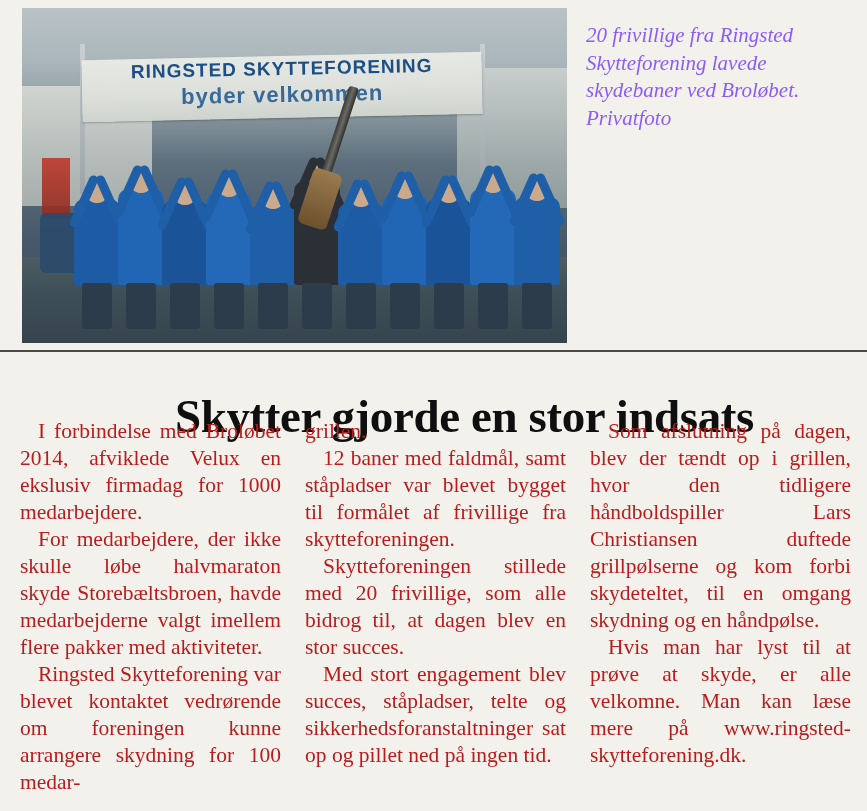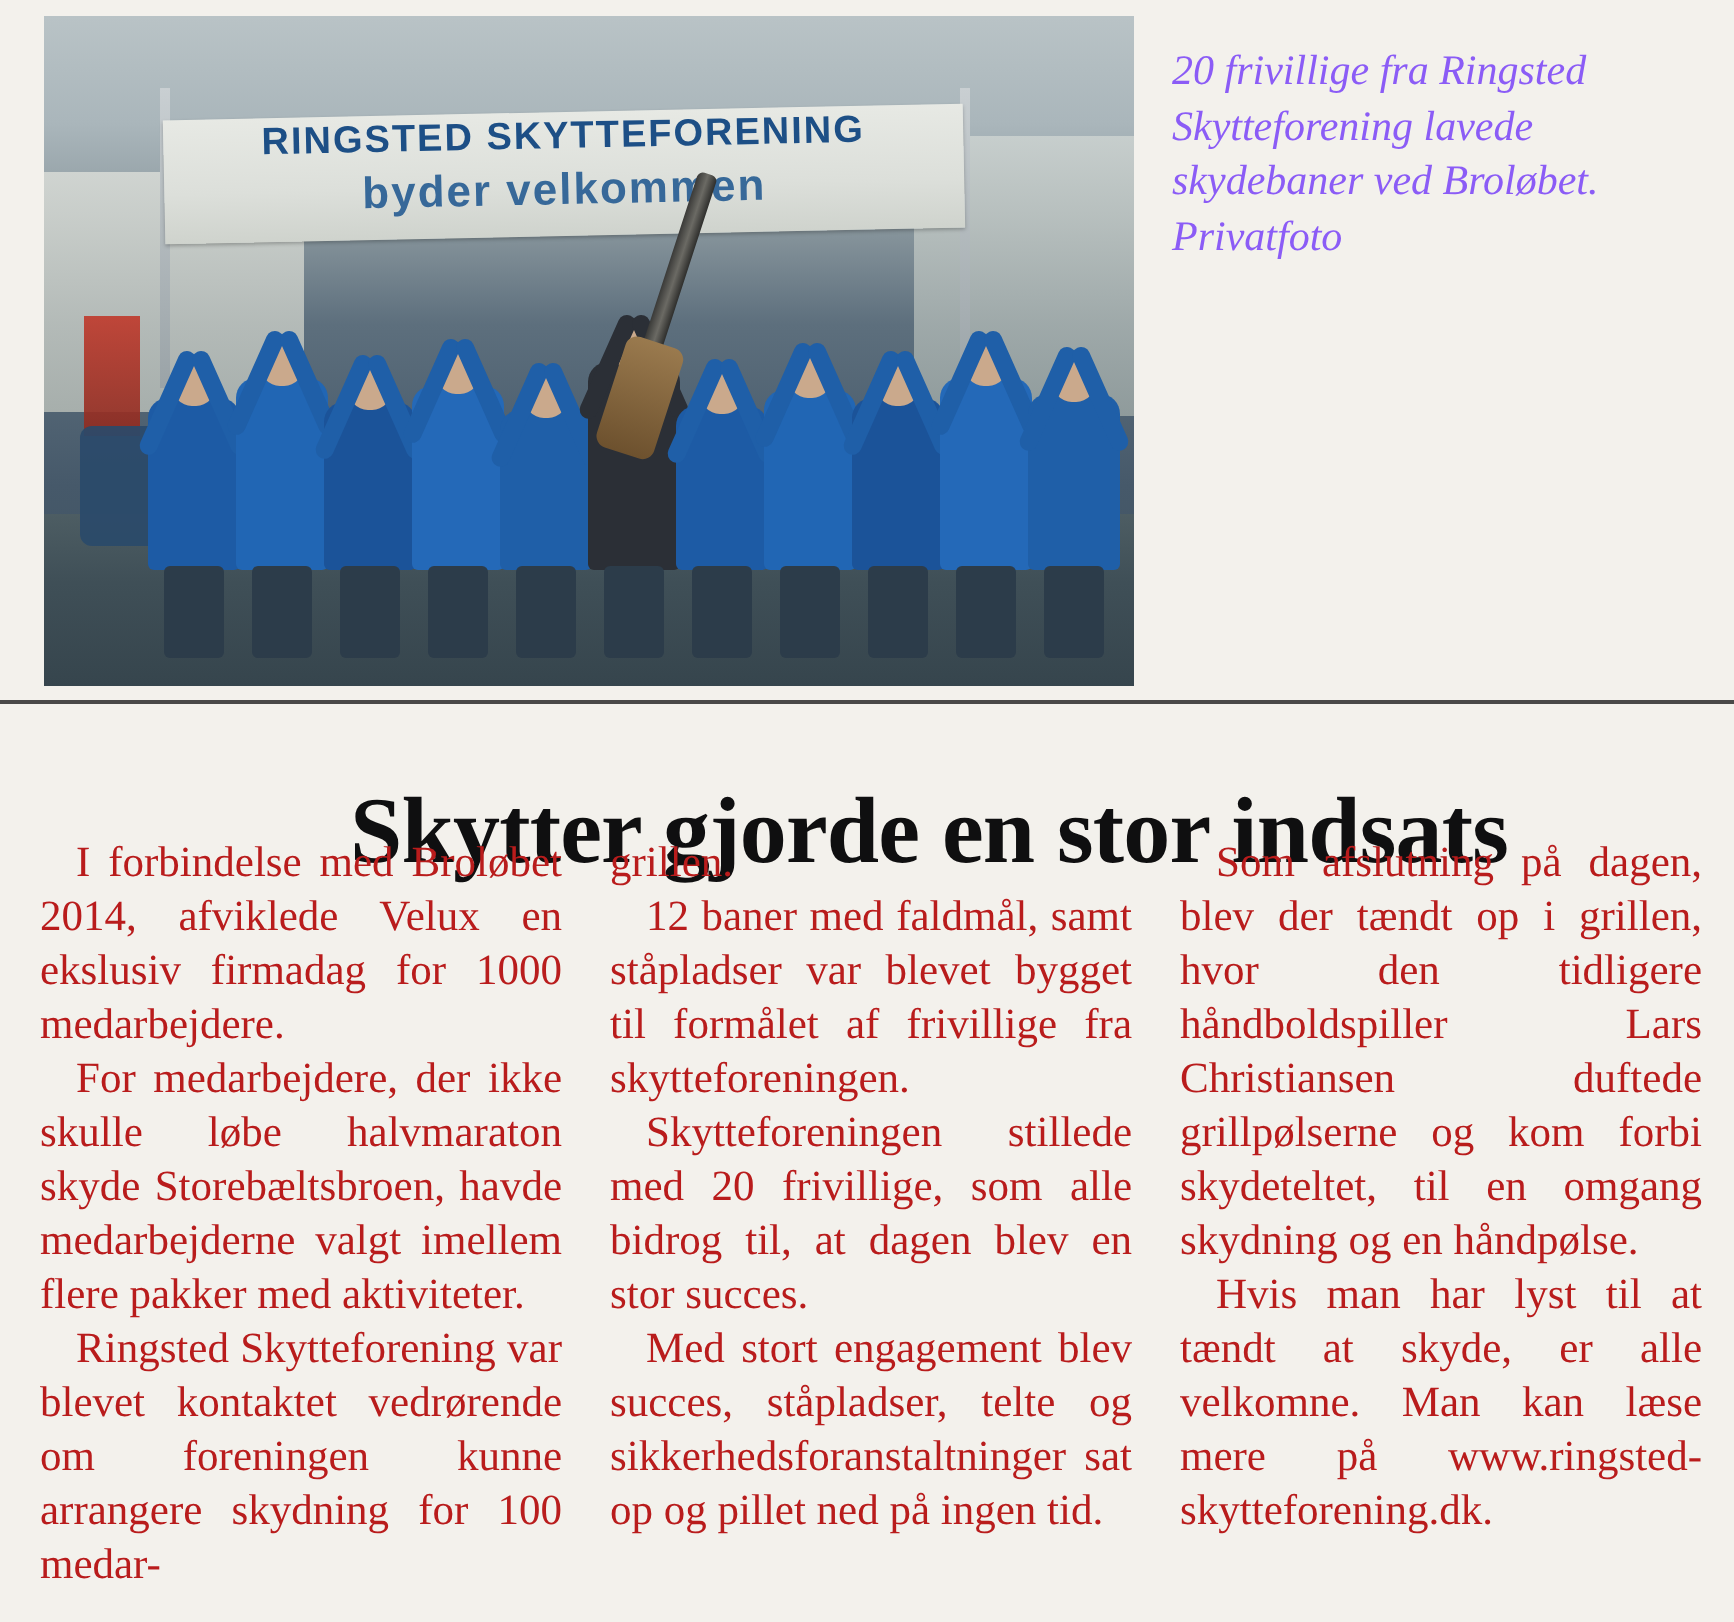--- a/index.html
+++ b/index.html
@@ -373,17 +373,17 @@
       <p>Ringsted Skytteforening var blevet kontaktet vedrørende om foreningen kunne arrangere skydning for 100 medar-</p>
     </div>
     <div class="col col-2">
       <p style="text-indent:0;">grillen.</p>
       <p>12 baner med faldmål, samt ståpladser var blevet bygget til formålet af frivillige fra skytteforeningen.</p>
       <p>Skytteforeningen stillede med 20 frivillige, som alle bidrog til, at dagen blev en stor succes.</p>
       <p>Med stort engagement blev succes, ståpladser, telte og sikkerhedsforanstaltninger sat op og pillet ned på ingen tid.</p>
     </div>
     <div class="col col-3">
       <p>Som afslutning på dagen, blev der tændt op i grillen, hvor den tidligere håndboldspiller Lars Christiansen duftede grillpølserne og kom forbi skydeteltet, til en omgang skydning og en håndpølse.</p>
-      <p>Hvis man har lyst til at tændt at skyde, er alle velkomne. Man kan læse mere på www.ringsted-skytteforening.dk.</p>
+      <p>Hvis man har lyst til at prøve at skyde, er alle velkomne. Man kan læse mere på www.ringsted-skytteforening.dk.</p>
     </div>
   </div>
 
 </div>
 
 </body></html>

